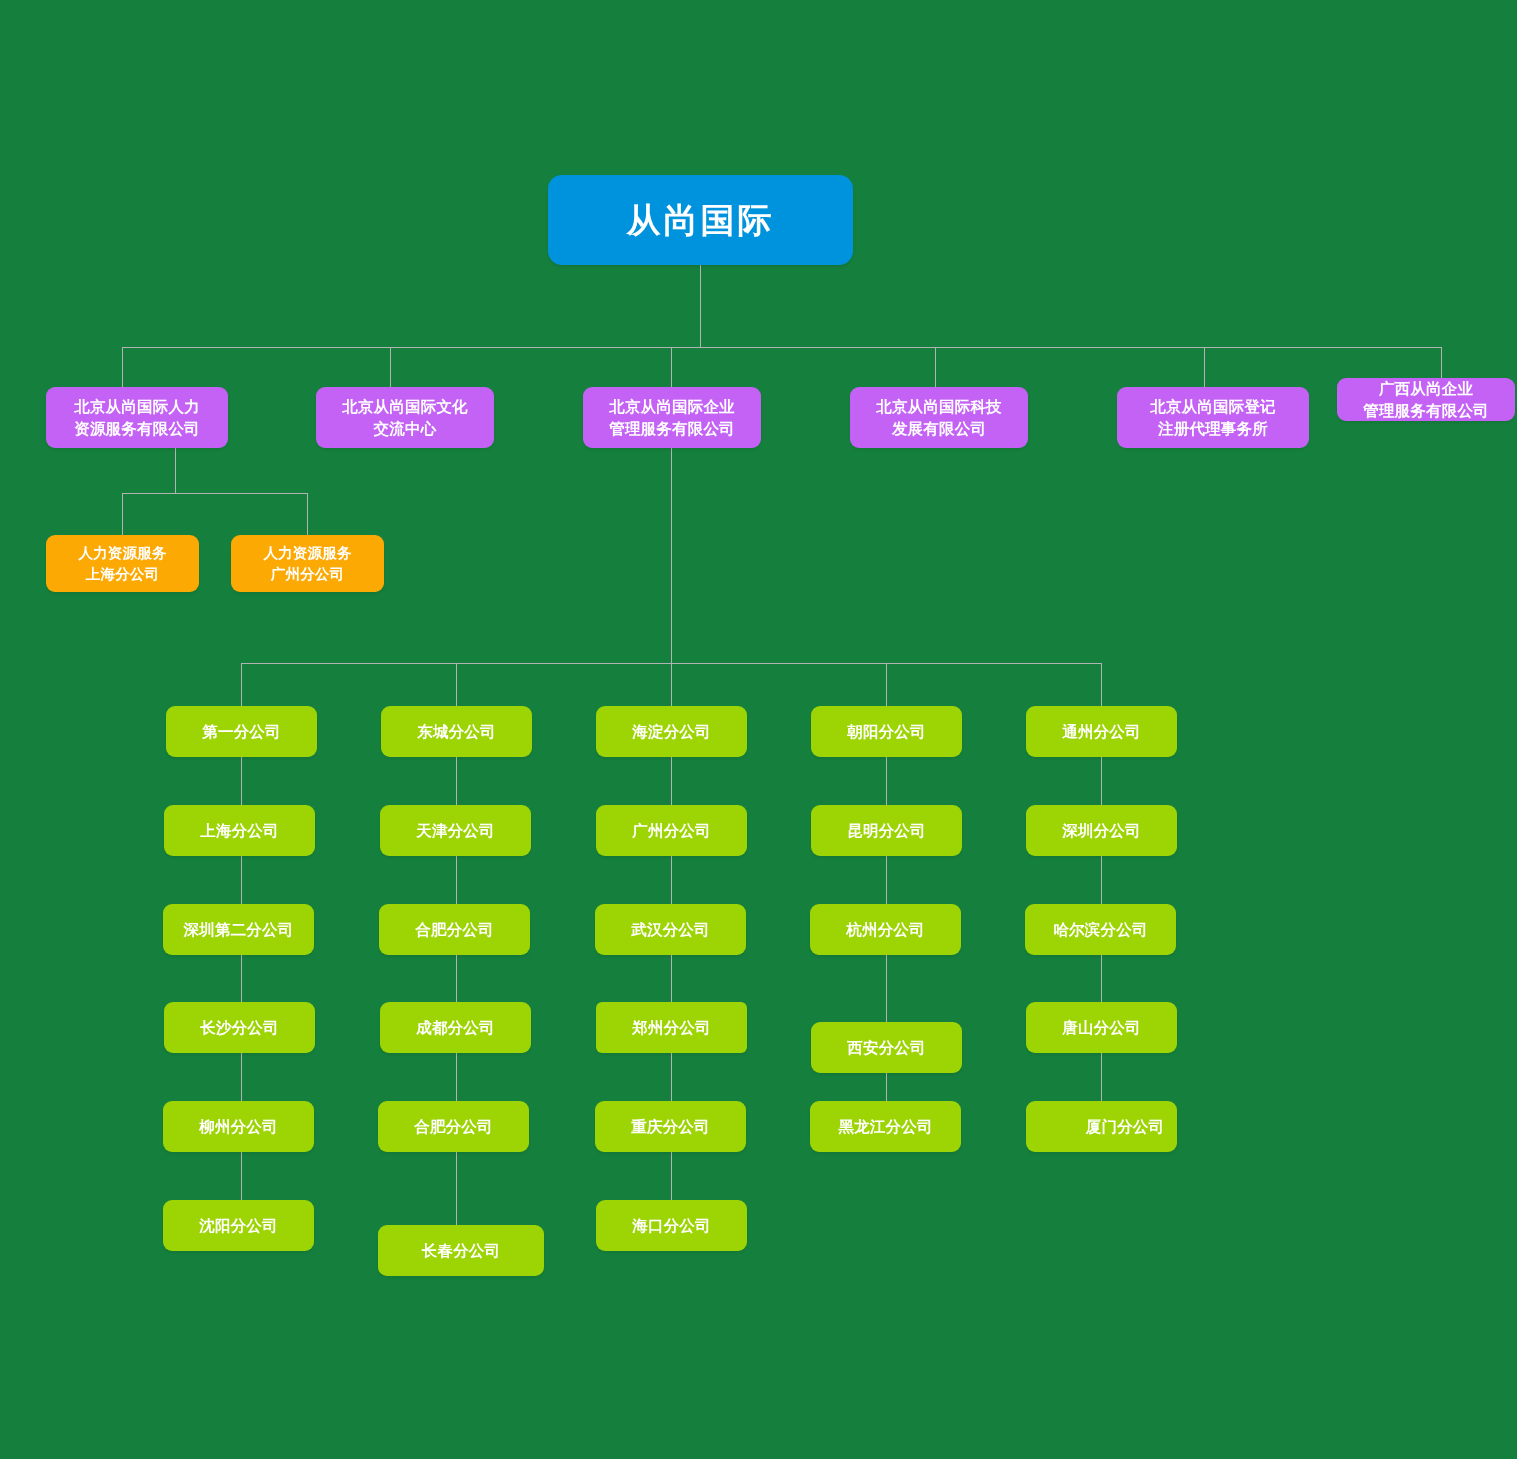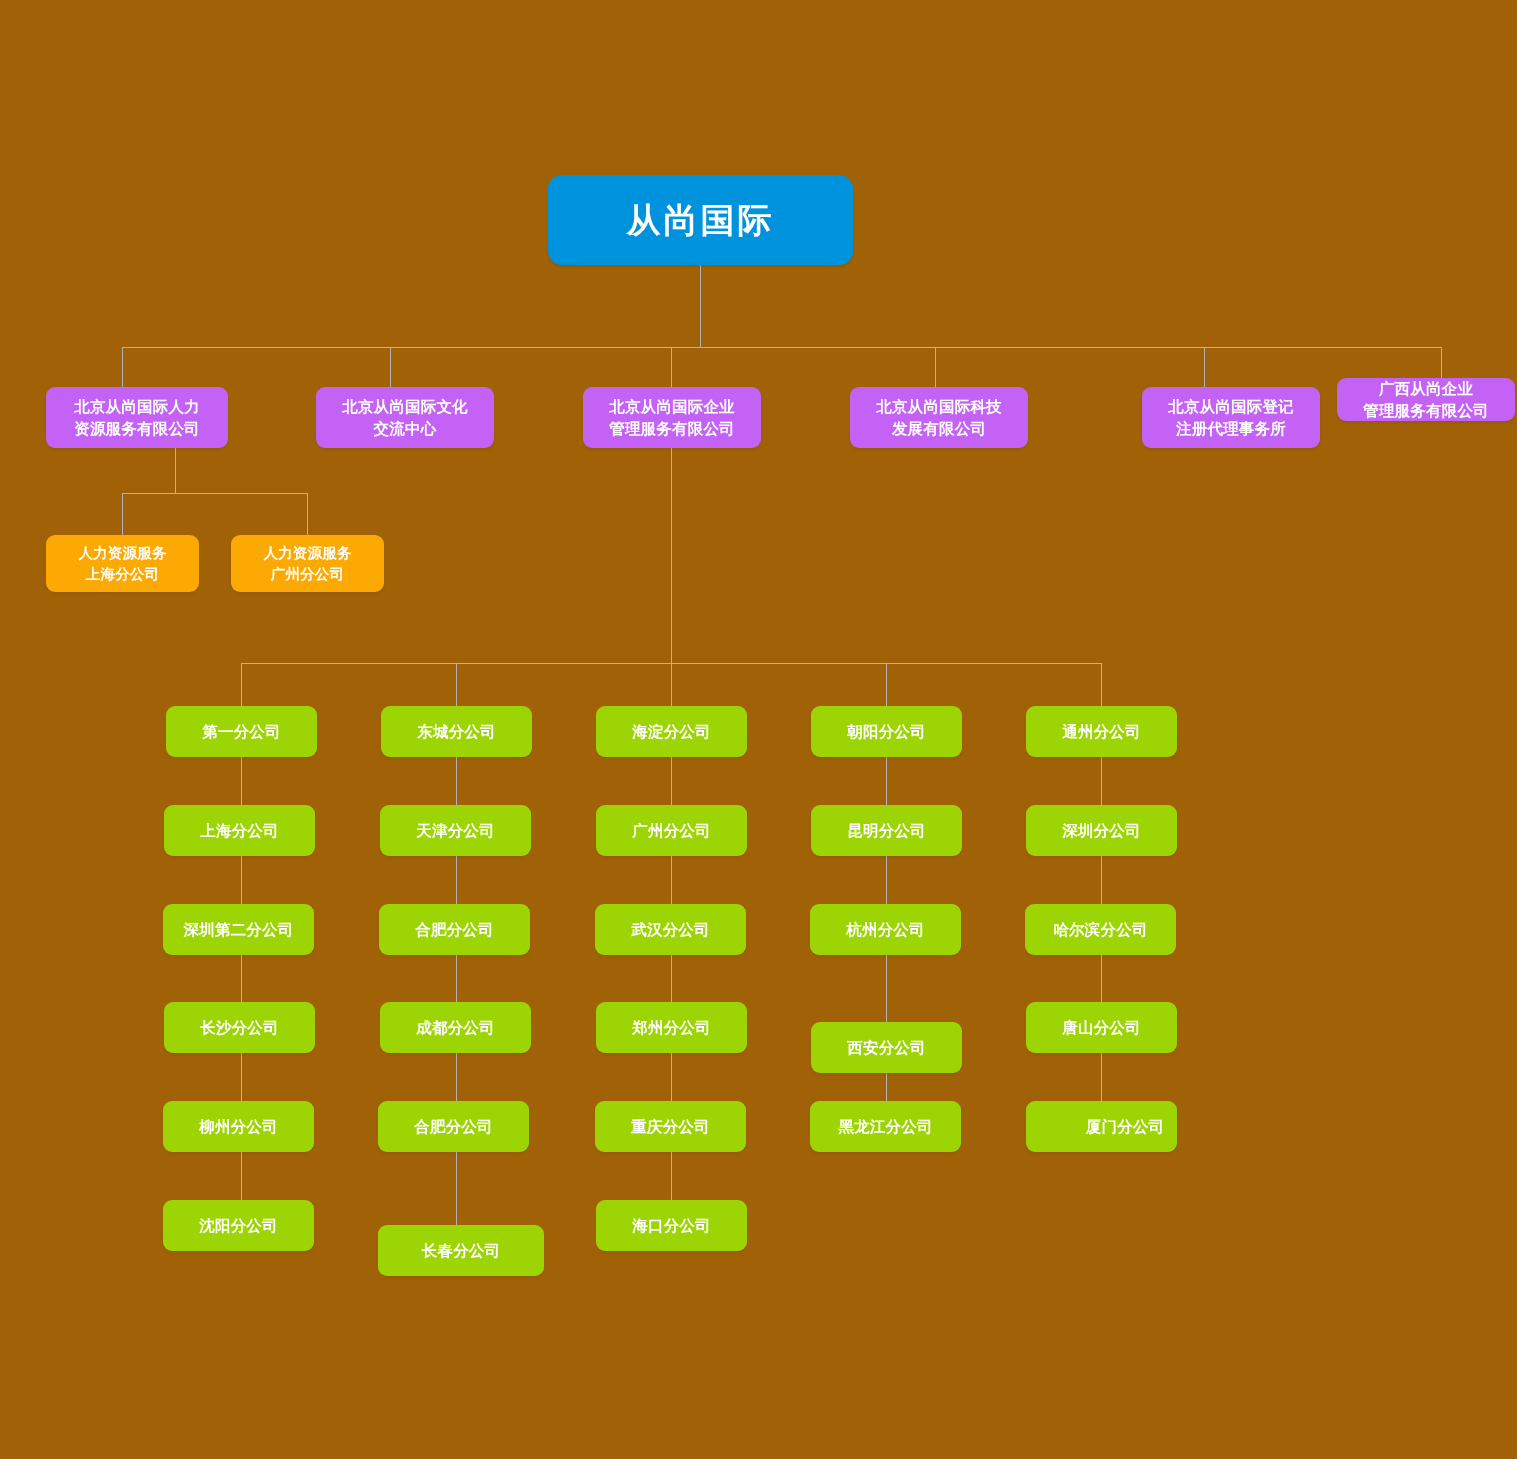--- a/index.html
+++ b/index.html
@@ -8,21 +8,21 @@
     padding: 0;
     background: #ffffff;
   }
   body {
     font-family: "Liberation Sans", "DejaVu Sans", sans-serif;
   }
   #canvas {
     position: relative;
     width: 1517px;
     height: 1459px;
-    background: #a16207;
+    background: #15803d;
     overflow: hidden;
   }
   .node {
     position: absolute;
     box-sizing: border-box;
     display: flex;
     align-items: center;
     justify-content: center;
     text-align: center;
     color: #ffffff;
@@ -105,21 +105,21 @@
   <div class="node node-root" style="left:548px; top:175px; width:305px; height:90px;">从尚国际</div>
 
   <div class="node node-div" style="left:46px; top:387px; width:182px; height:61px;">北京从尚国际人力
 资源服务有限公司</div>
   <div class="node node-div" style="left:316px; top:387px; width:178px; height:61px;">北京从尚国际文化
 交流中心</div>
   <div class="node node-div" style="left:583px; top:387px; width:178px; height:61px;">北京从尚国际企业
 管理服务有限公司</div>
   <div class="node node-div" style="left:850px; top:387px; width:178px; height:61px;">北京从尚国际科技
 发展有限公司</div>
-  <div class="node node-div" style="left:1117px; top:387px; width:178px; height:61px;margin-left:25px;">北京从尚国际登记
+  <div class="node node-div" style="left:1117px; top:387px; width:192px; height:61px;">北京从尚国际登记
 注册代理事务所</div>
   <div class="node node-div" style="left:1337px; top:378px; width:178px; height:43px;">广西从尚企业
 管理服务有限公司</div>
 
   <div class="node node-sub" style="left:46px; top:535px; width:153px; height:57px;">人力资源服务
 上海分公司</div>
   <div class="node node-sub" style="left:231px; top:535px; width:153px; height:57px;">人力资源服务
 广州分公司</div>
 
   <div class="node node-branch" style="left:166px; top:706px; width:151px; height:51px;">第一分公司</div>
@@ -132,21 +132,21 @@
   <div class="node node-branch" style="left:381px; top:706px; width:151px; height:51px;">东城分公司</div>
   <div class="node node-branch" style="left:380px; top:805px; width:151px; height:51px;">天津分公司</div>
   <div class="node node-branch" style="left:379px; top:904px; width:151px; height:51px;">合肥分公司</div>
   <div class="node node-branch" style="left:380px; top:1002px; width:151px; height:51px;">成都分公司</div>
   <div class="node node-branch" style="left:378px; top:1101px; width:151px; height:51px;">合肥分公司</div>
   <div class="node node-branch" style="left:378px; top:1200px; width:166px; height:51px;margin-top:25px;">长春分公司</div>
 
   <div class="node node-branch" style="left:596px; top:706px; width:151px; height:51px;">海淀分公司</div>
   <div class="node node-branch" style="left:596px; top:805px; width:151px; height:51px;">广州分公司</div>
   <div class="node node-branch" style="left:595px; top:904px; width:151px; height:51px;">武汉分公司</div>
-  <div class="node node-branch" style="left:596px; top:1002px; width:151px; height:51px;">郑州分公司</div>
+  <div class="node node-branch" style="left:596px; top:1002px; width:151px; height:51px;border-radius:6px;">郑州分公司</div>
   <div class="node node-branch" style="left:595px; top:1101px; width:151px; height:51px;">重庆分公司</div>
   <div class="node node-branch" style="left:596px; top:1200px; width:151px; height:51px;">海口分公司</div>
 
   <div class="node node-branch" style="left:811px; top:706px; width:151px; height:51px;">朝阳分公司</div>
   <div class="node node-branch" style="left:811px; top:805px; width:151px; height:51px;">昆明分公司</div>
   <div class="node node-branch" style="left:810px; top:904px; width:151px; height:51px;">杭州分公司</div>
   <div class="node node-branch" style="left:811px; top:1002px; width:151px; height:51px;margin-top:20px;">西安分公司</div>
   <div class="node node-branch" style="left:810px; top:1101px; width:151px; height:51px;">黑龙江分公司</div>
 
   <div class="node node-branch" style="left:1026px; top:706px; width:151px; height:51px;">通州分公司</div>

